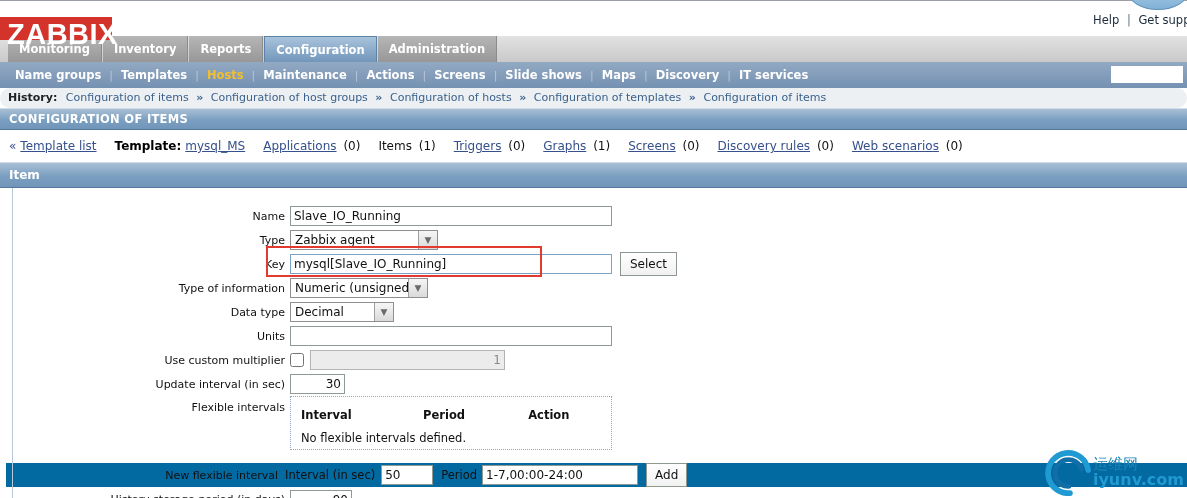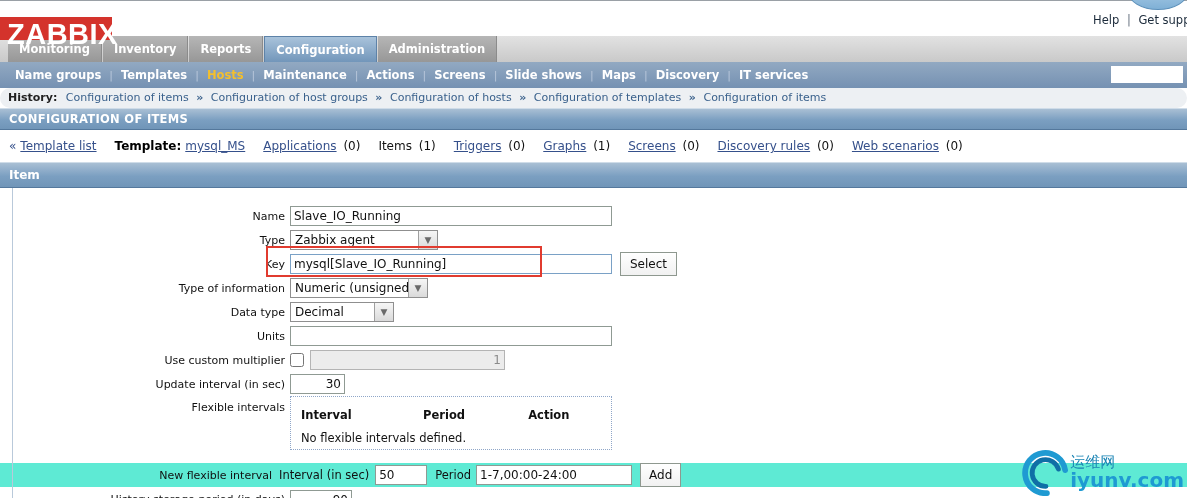--- a/index.html
+++ b/index.html
@@ -73,38 +73,38 @@
        text-align:right;}
   
   .frow-flex{display:flex;align-items:flex-start;height:54px;}
   .frow-flex .lbl{width:285px;flex:none;text-align:right;font-size:11px;color:#111;padding-top:5px;}
   .flexbox{margin-left:5px;width:322px;height:54px;box-sizing:border-box;border:1px dotted #8fa6c8;
        padding:7px 0 0 10px;}
   .flexbox .hdr{display:inline-block;font-weight:bold;font-size:11.5px;color:#111;}
   .hdr-interval{width:117px;} .hdr-period{width:100px;}
   .flex-empty{margin-top:8px;font-size:11.5px;color:#111;}
   
-  .green-row{height:24px;margin-left:0;background:#5eead4;display:flex;align-items:center;}
+  .green-row{height:24px;margin-left:6px;background:#0369a1;display:flex;align-items:center;}
   .green-row .lbl{width:272px;flex:none;text-align:right;font-size:11px;color:#111;}
   .green-row .inline-lbl{font-size:11.5px;color:#111;margin-left:7px;}
   .gr-int{width:52px;margin-left:6px;text-align:left;}
   .gr-period{width:156px;margin-left:5px;}
   .gr-add{margin-left:8px;padding:3px 8px;}
   
   .partial-row{display:flex;align-items:center;height:24px;background:#fff;}
   .partial-row .lbl{width:285px;flex:none;text-align:right;font-size:11px;color:#111;}
   
   .left-line{position:absolute;left:12px;top:188px;bottom:0;width:1px;background:#b9c9da;}
   .red-annotation{position:absolute;left:266px;top:246px;width:276px;height:31px;
        border:2px solid #e13b2f;box-sizing:border-box;pointer-events:none;z-index:6;}
   
   .watermark{position:absolute;right:3px;bottom:2px;display:flex;align-items:center;z-index:5;}
   .wm-text{display:flex;flex-direction:column;line-height:1.05;margin-left:2px;}
   .wm-cn{font-size:15px;color:#1a84b4;}
-  .wm-domain{font-size:20px;font-weight:bold;color:#1f9ad2;}
+  .wm-domain{font-size:16px;font-weight:bold;color:#1f9ad2;}
 </style>
 </head>
 <body>
 
 <div class="page">
 
   <div class="topbar">
     <div class="logo">ZABBIX</div>
     <div class="top-links">
       <a>Help</a>

